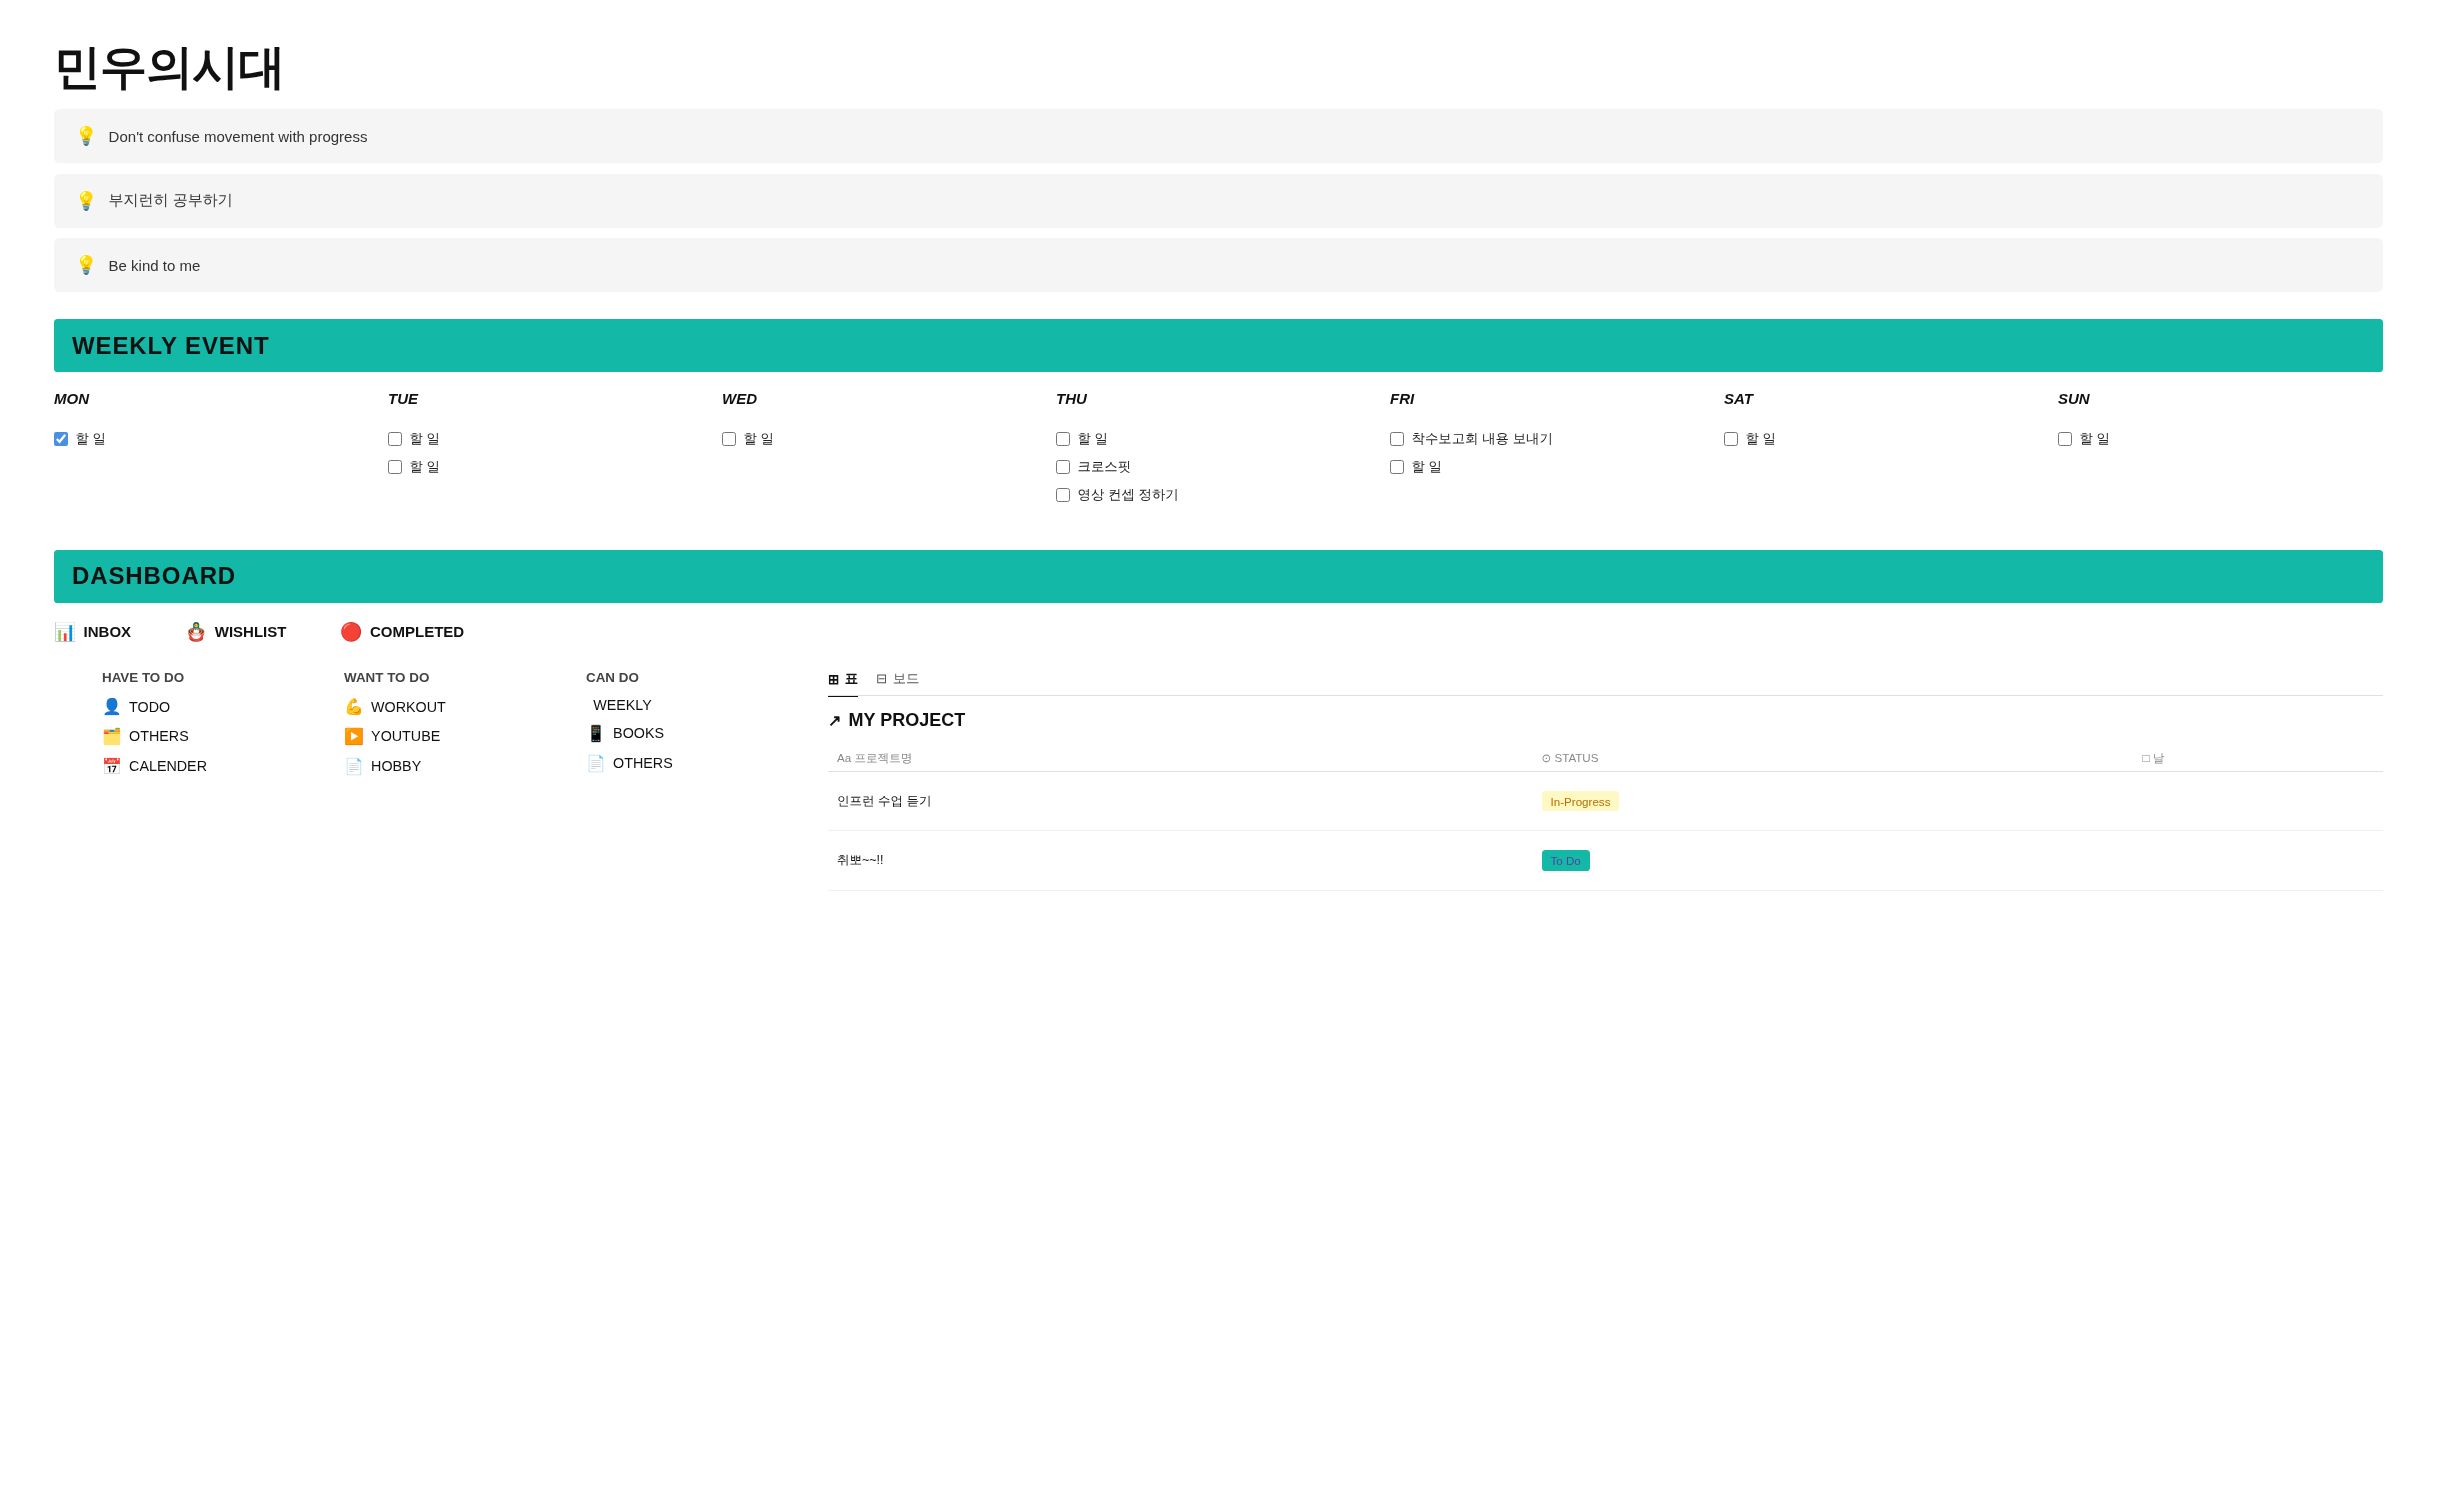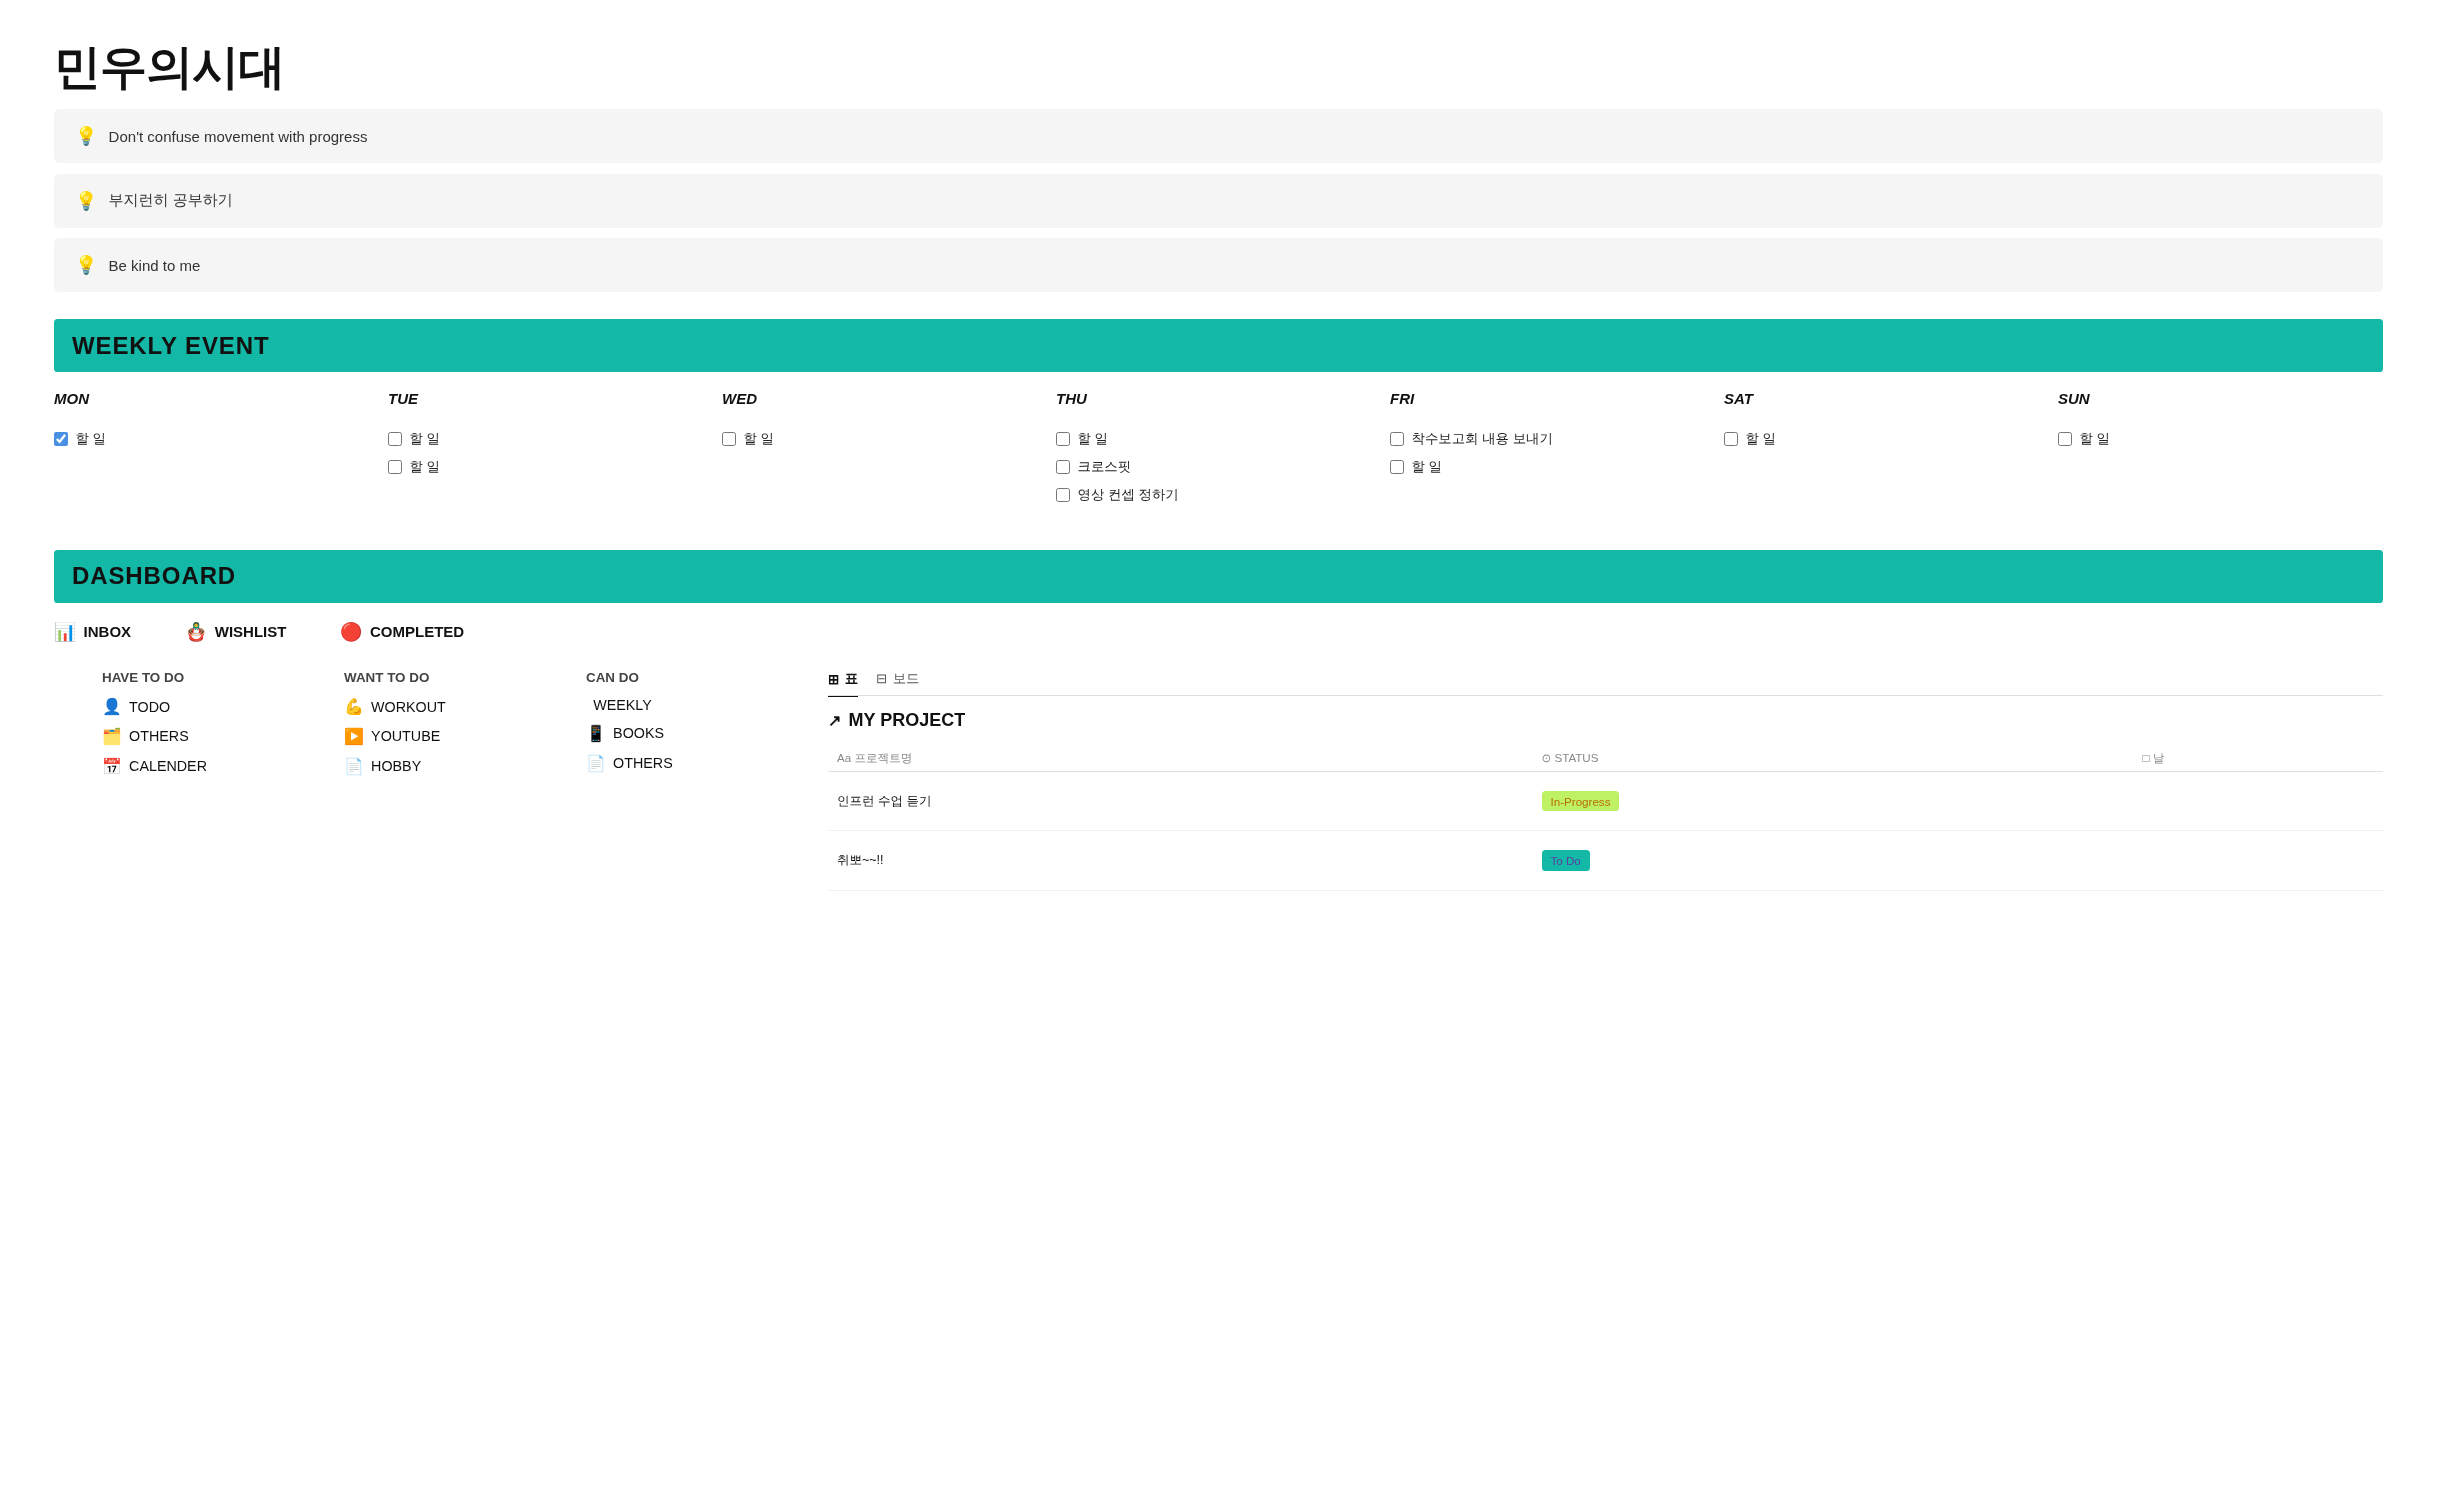--- a/index.html
+++ b/index.html
@@ -198,21 +198,21 @@
 
     .status-badge {
       display: inline-block;
       padding: 3.6px 9px;
       border-radius: 3.6px;
       font-size: 11.6px;
       font-weight: 500;
     }
 
     .status-inprogress {
-      background: #bef264;
+      background: #fef9c3;
       color: #b86e00;
     }
 
     .status-todo {
       background: #14b8a6;
       color: #5a3fa0;
     }
   </style>
 </head>
 <body>

